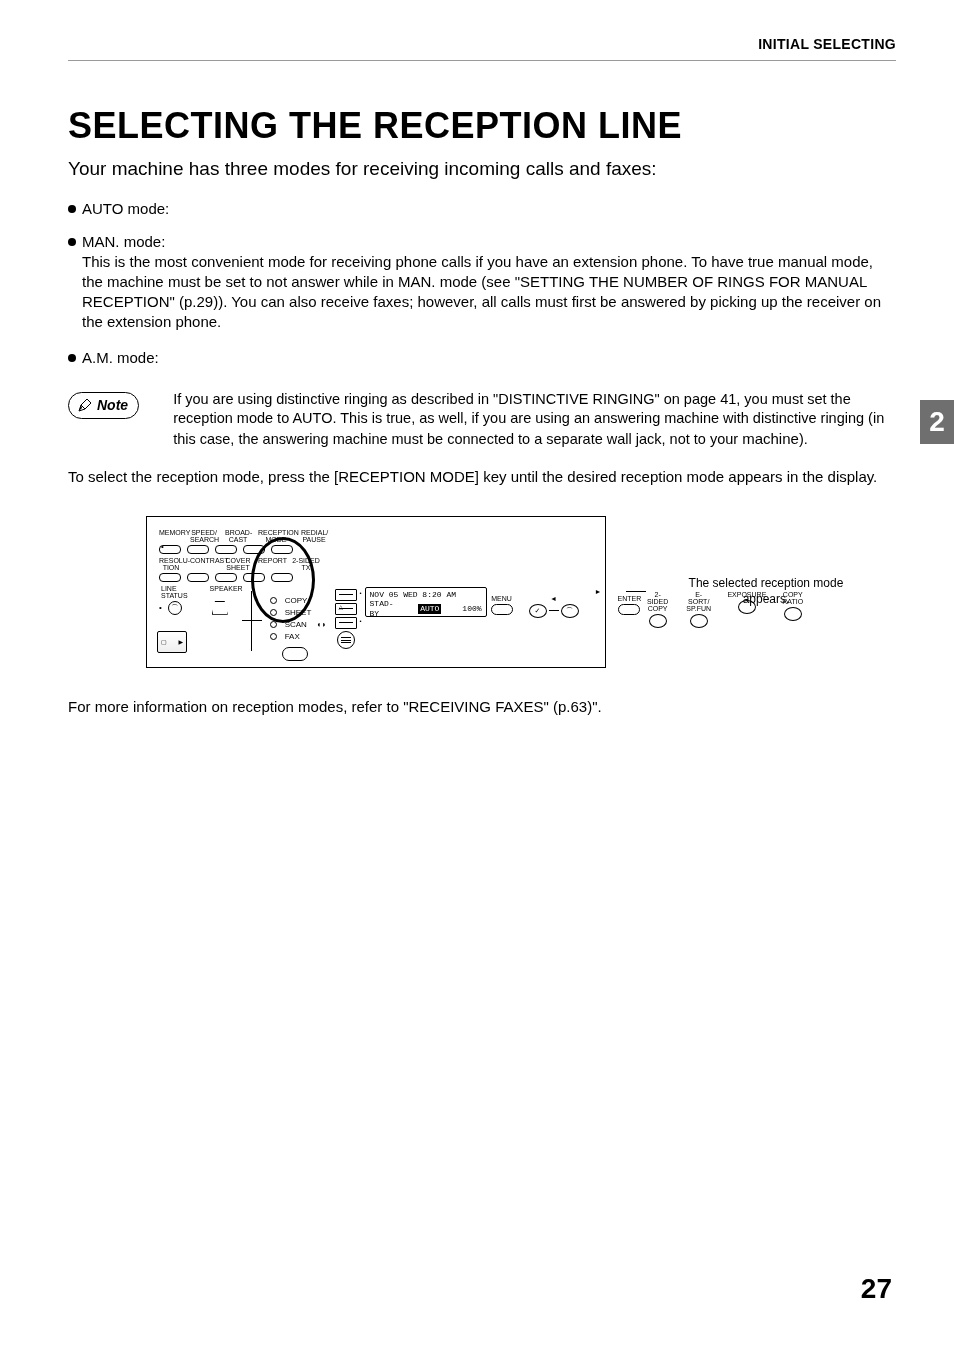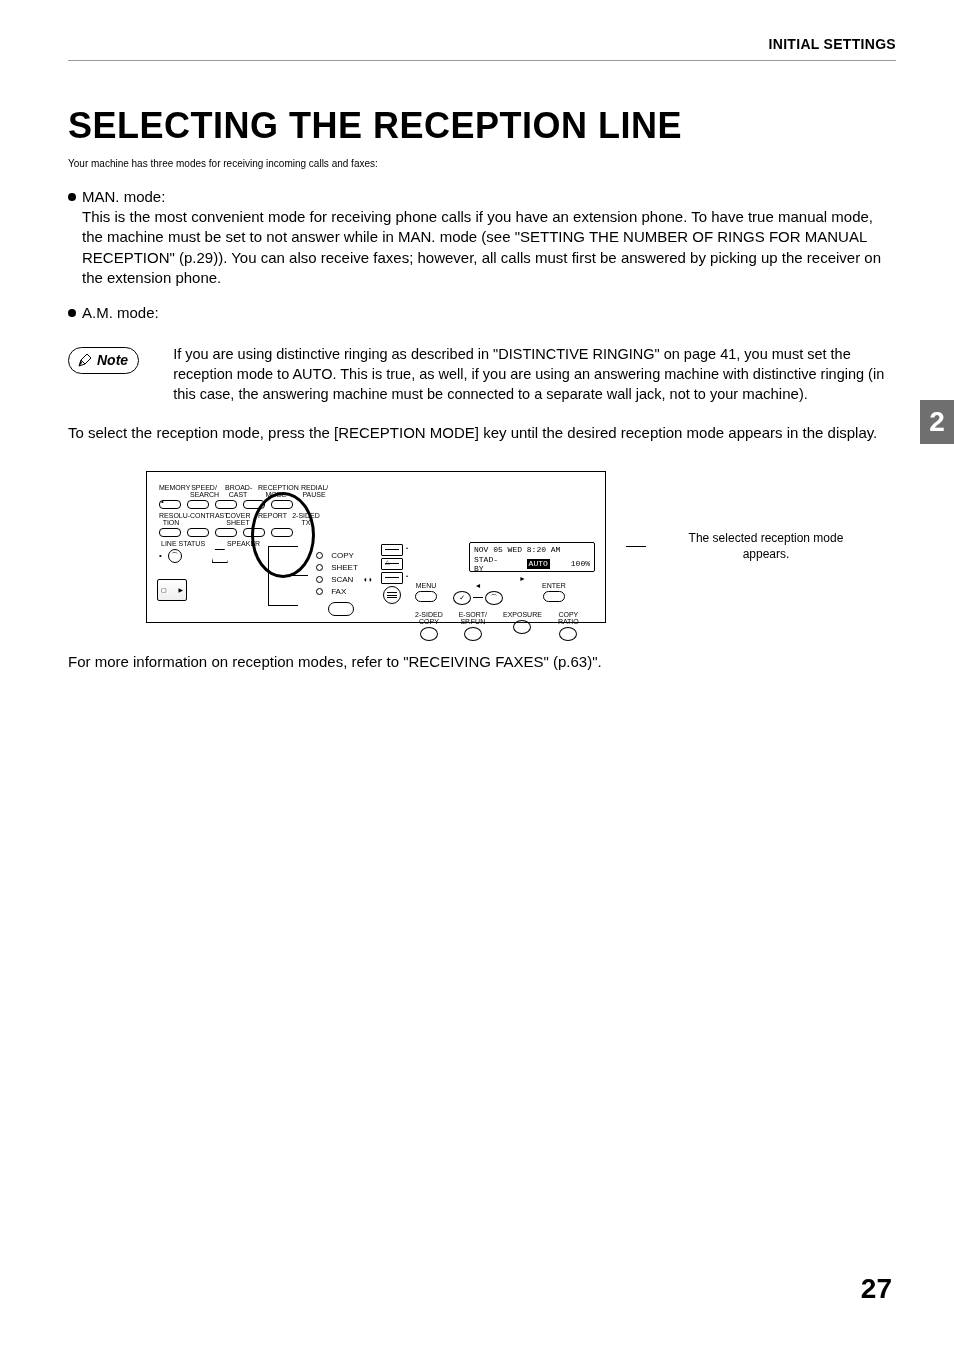--- a/index.html
+++ b/index.html
@@ -30,21 +30,21 @@
     margin-bottom: 4px;
   }
   .headline {
     font-size: 36px;
     font-weight: bold;
     letter-spacing: 0.5px;
     margin-top: 44px;
     margin-bottom: 10px;
   }
   .intro {
-    font-size: 10px;
+    font-size: 19px;
     margin-bottom: 18px;
     line-height: 1.3;
   }
   .modes { margin-top: 6px; }
   .mode {
     margin-bottom: 16px;
   }
   .mode-title {
     font-size: 15px;
     margin: 0 0 2px 0;
@@ -258,31 +258,35 @@
     bottom: 46px;
     font-size: 28px;
     font-weight: bold;
   }
 </style>
 </head>
 <body>
 
 <div class="page">
 
-  <div class="header-label">INITIAL SETTINGS</div>
+  <div class="header-label">INITIAL SELECTING</div>
   <div class="top-rule"></div>
 
   <div class="chapter-tab">2</div>
 
   <h1 class="headline">SELECTING THE RECEPTION LINE</h1>
 
   <div class="intro">Your machine has three modes for receiving incoming calls and faxes:</div>
 
   <div class="modes">
     <div class="mode">
+      <div class="mode-title">
+        <span class="bullet"></span>
+        <span>AUTO mode:</span>
+      </div>
     </div>
     <div class="mode">
       <div class="mode-title">
         <span class="bullet"></span>
         <span>MAN. mode:</span>
       </div>
       <div class="mode-body">This is the most convenient mode for receiving phone calls if you have an extension phone. To have true manual mode, the machine must be set to not answer while in MAN. mode (see "SETTING THE NUMBER OF RINGS FOR MANUAL RECEPTION" (p.29)). You can also receive faxes; however, all calls must first be answered by picking up the receiver on the extension phone.</div>
     </div>
     <div class="mode">
       <div class="mode-title">
@@ -401,21 +405,21 @@
               <span style="position:absolute; left:3px; top:-1px; font-size:6px;">△</span>
             </div>
           <div class="tray-slot">
               <span style="position:absolute; right:-6px; top:0; font-size:6px;">•</span>
             </div>
           <div class="tray-round">
               <div class="bars"></div>
             </div>
         </div>
 
-        <div style="display:flex; flex-direction:column; flex:1;">
+        <div style="display:flex; flex-direction:row; flex:1;">
           <div class="lcd">
             <div>NOV 05 WED  8:20 AM</div>
             <div class="line2">
               <span>STAD-BY</span>
               <span class="auto">AUTO</span>
               <span>100%</span>
             </div>
           </div>
 
           <div class="menu-row" style="margin-left:4px;">

